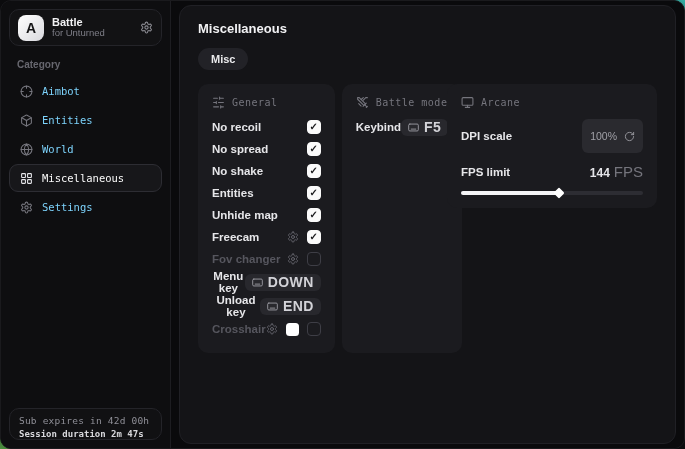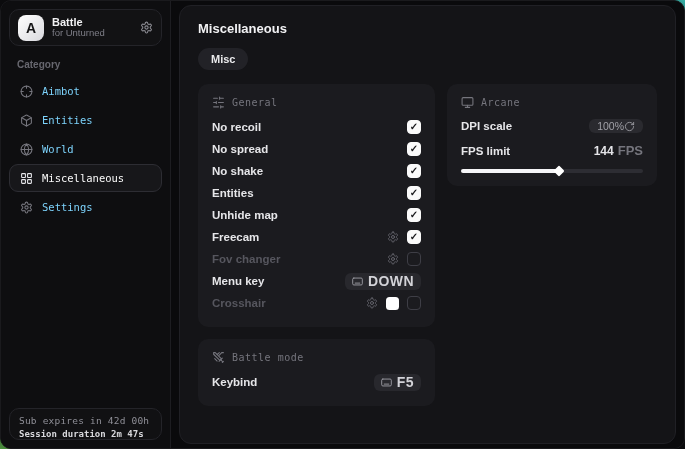--- a/index.html
+++ b/index.html
@@ -70,21 +70,21 @@
     background:#141417; border:1px solid #202025;
     padding:15px 18px; overflow:hidden;
   }
   .page-title { font-size:13px; font-weight:bold; color:#f2f2f4; }
   .tab-pill {
     margin-top:12px; display:inline-flex; align-items:center;
     background:#222227; border-radius:15px; padding:5px 13px;
     font-size:11px; font-weight:bold; color:#eaeaec; cursor:pointer;
   }
   .columns { display:flex; gap:12px; margin-top:14px; align-items:flex-start; }
-  .col-left { width:237px; flex:0 0 237px; display:flex; flex-direction:column; gap:12px;text-align:center; }
+  .col-left { width:237px; flex:0 0 237px; display:flex; flex-direction:row; gap:7px;text-align:center; }
   .col-right { flex:1; }
   .card {
     background:#1b1b1f; border-radius:10px; padding:12px 14px 13px 14px;
   }
   .card-header { display:flex; align-items:center; gap:7px; color:#75757d; }
   .card-title {
     font-family:"DejaVu Sans Mono", monospace; font-size:10px; letter-spacing:.5px;
   }
   .rows { margin-top:7px; display:flex; flex-direction:column; }
   .row { display:flex; align-items:center; justify-content:space-between; min-height:22px; }
@@ -105,28 +105,28 @@
     background:#28282d; border-radius:6px; height:17px; padding:0 7px;
     display:flex; align-items:center; gap:5px; cursor:pointer;
   }
   .key-badge .kb-icon { display:flex; color:#9d9da4; }
   .key-text { font-size:14px; font-weight:bold; color:#d3d3d8; letter-spacing:.4px; }
   .swatch { width:13px; height:13px; border-radius:3.5px; background:#ffffff; cursor:pointer; }
 
   
   .d-row { display:flex; align-items:center; justify-content:space-between; margin-top:10px; }
   .dpi-select {
-    background:#2a2a2f; border-radius:6px; padding:1px 8px;
-    display:flex; align-items:center; cursor:pointer;
+    background:#2a2a2f; border-radius:6px; padding:11px 8px;
+    display:flex; align-items:center; gap:7px; cursor:pointer;
   }
   .dpi-value { font-size:10.5px; color:#a0a0a7; }
   .dpi-select .reset-icon { display:flex; color:#9a9aa1; }
   .fps-value { display:flex; align-items:baseline; gap:4px;justify-content:space-between; }
   .fps-num { font-size:12px; font-weight:bold; color:#e4e4e8; }
-  .fps-unit { font-size:13px; color:#75757d; font-weight:bold; }
+  .fps-unit { font-size:15px; color:#75757d; font-weight:normal; }
   .slider { position:relative; height:4px; background:#2d2d33; border-radius:2px; margin-top:11px; cursor:pointer; }
   .slider-fill { position:absolute; left:0; top:0; height:100%; background:#f5f5f7; border-radius:2px; }
   .slider-thumb {
     position:absolute; top:-2px; width:8px; height:8px; background:#ffffff;
     transform:rotate(45deg); border-radius:1.5px;
   }
   svg { display:block; }
 </style>
 </head>
 <body>
@@ -306,20 +306,34 @@
                       <svg width="11" height="9" viewBox="0 0 24 18" fill="none" stroke="currentColor" stroke-width="2" stroke-linecap="round">
                           <rect x="1.5" y="1.5" width="21" height="15" rx="2.5"></rect>
                           <path d="M7 12.5h10"></path>
                         </svg>
                     </span>
                     <span class="key-text">DOWN</span>
                   </span>
                 </span>
               </div>
 
+              <div class="row">
+                <span class="row-label">Unload key</span>
+                <span class="controls">
+                  <span class="key-badge">
+                    <span class="kb-icon">
+                      <svg width="11" height="9" viewBox="0 0 24 18" fill="none" stroke="currentColor" stroke-width="2" stroke-linecap="round">
+                          <rect x="1.5" y="1.5" width="21" height="15" rx="2.5"></rect>
+                          <path d="M7 12.5h10"></path>
+                        </svg>
+                    </span>
+                    <span class="key-text">END</span>
+                  </span>
+                </span>
+              </div>
 
               <div class="row">
                 <span class="row-label dimmed">Crosshair</span>
                 <span class="controls">
                   <span class="mini-gear">
                     <svg width="12" height="12" viewBox="0 0 24 24" fill="none" stroke="currentColor" stroke-width="2" stroke-linecap="round" stroke-linejoin="round">
                         <path d="M12.22 2h-.44a2 2 0 0 0-2 2v.18a2 2 0 0 1-1 1.73l-.43.25a2 2 0 0 1-2 0l-.15-.08a2 2 0 0 0-2.73.73l-.22.38a2 2 0 0 0 .73 2.73l.15.1a2 2 0 0 1 1 1.72v.51a2 2 0 0 1-1 1.74l-.15.09a2 2 0 0 0-.73 2.73l.22.38a2 2 0 0 0 2.73.73l.15-.08a2 2 0 0 1 2 0l.43.25a2 2 0 0 1 1 1.73V20a2 2 0 0 0 2 2h.44a2 2 0 0 0 2-2v-.18a2 2 0 0 1 1-1.73l.43-.25a2 2 0 0 1 2 0l.15.08a2 2 0 0 0 2.73-.73l.22-.39a2 2 0 0 0-.73-2.73l-.15-.08a2 2 0 0 1-1-1.74v-.5a2 2 0 0 1 1-1.74l.15-.09a2 2 0 0 0 .73-2.73l-.22-.38a2 2 0 0 0-2.73-.73l-.15.08a2 2 0 0 1-2 0l-.43-.25a2 2 0 0 1-1-1.73V4a2 2 0 0 0-2-2z"></path>
                         <circle cx="12" cy="12" r="3"></circle>
                       </svg>
                   </span>

